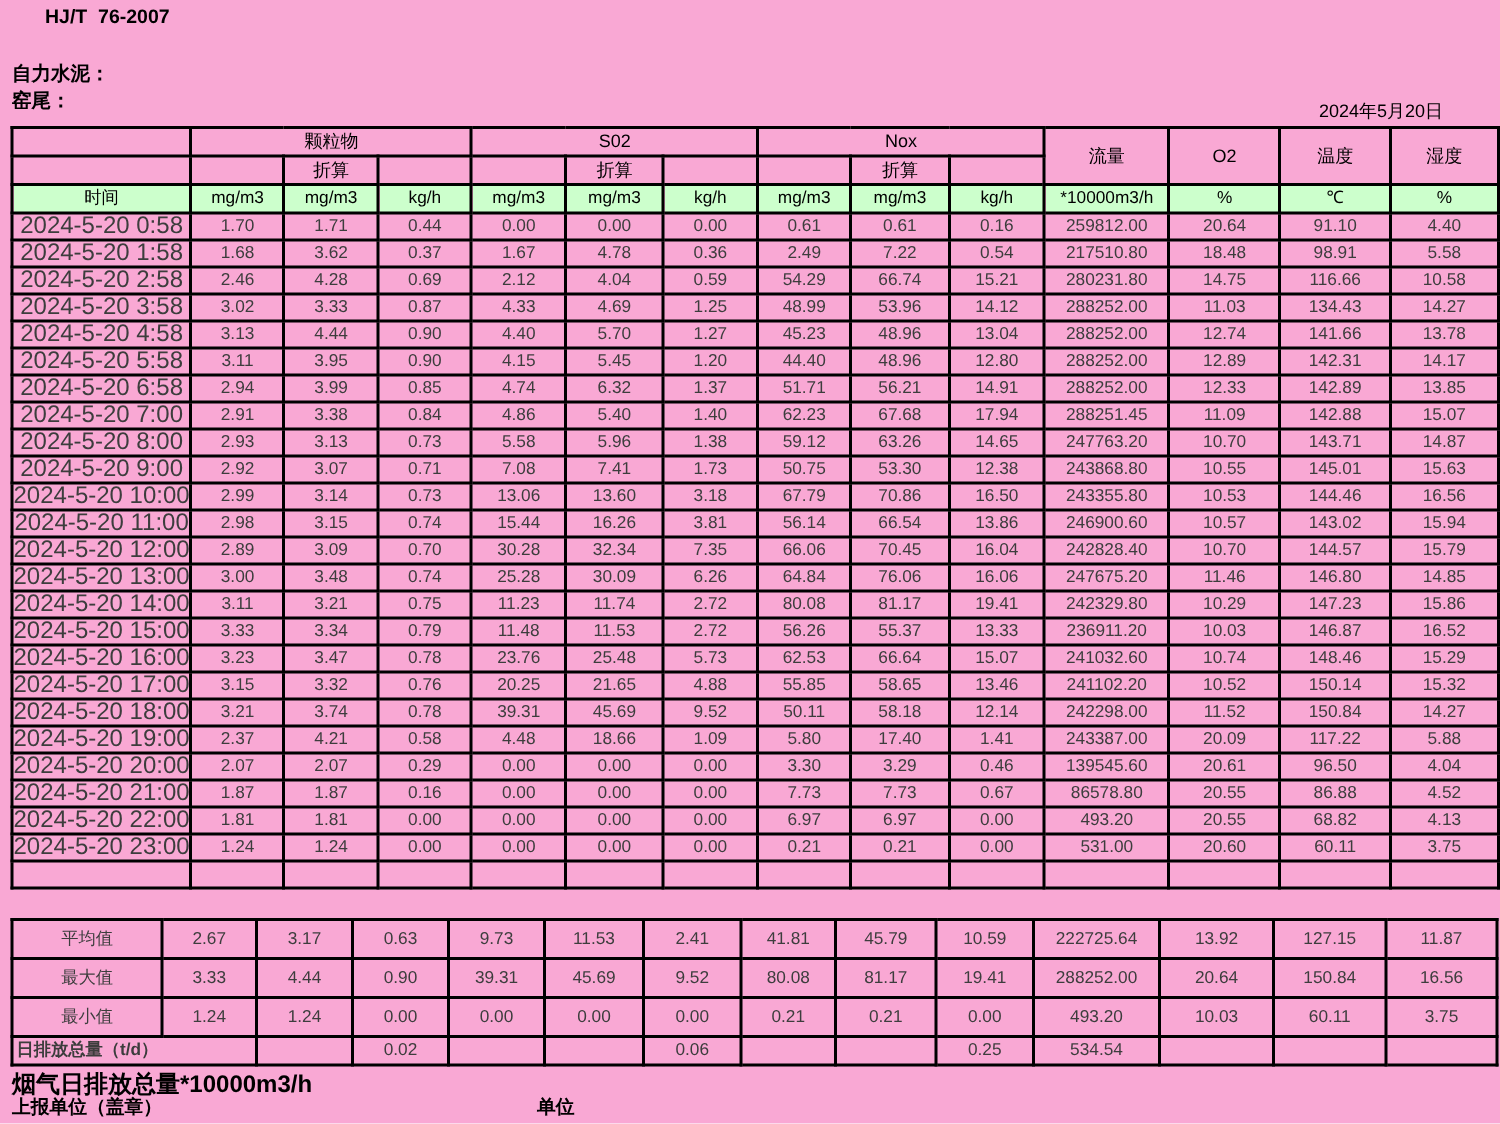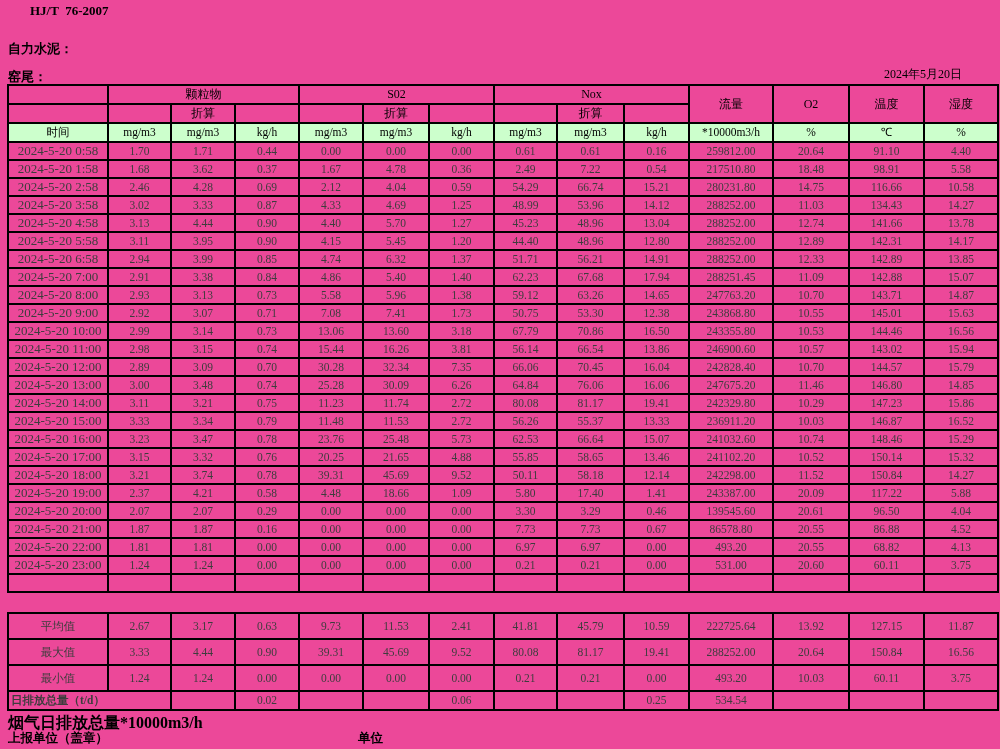--- a/index.html
+++ b/index.html
@@ -1,30 +1,30 @@
 <!DOCTYPE html>
 <html><head>
 <meta charset="utf-8">
 <style>
   html,body{margin:0;padding:0;background:#fff;}
-  .page{position:relative;width:1000px;height:749px;background:#ec4899;
-        font-family:Liberation Serif, serif;color:#000;overflow:hidden;}
+  .page{position:relative;width:1000px;height:749px;background:#f9a8d4;
+        font-family:Liberation Sans, sans-serif;color:#000;overflow:hidden;}
   .std{position:absolute;left:30px;top:3px;font-weight:bold;font-size:13px;white-space:pre;}
   .title{position:absolute;left:0;top:16px;width:100%;text-align:center;font-weight:bold;font-size:15px;letter-spacing:1px;}
   .company{position:absolute;left:8px;top:40px;font-weight:bold;font-size:13px;}
-  .loc{position:absolute;left:8px;top:68px;font-weight:bold;font-size:13px;}
+  .loc{position:absolute;left:8px;top:58px;font-weight:bold;font-size:13px;}
   .date{position:absolute;right:38px;top:66px;font-size:12px;}
   table.rpt{position:absolute;left:7px;border-collapse:collapse;table-layout:fixed;}
   #tbl-main{top:84px;}
   #tbl-sum{top:612px;}
   .rpt td{border:2px solid #000;text-align:center;padding:0;font-size:11.5px;height:16px;line-height:16px;
           color:#3d3d3d;overflow:hidden;white-space:nowrap;}
   .rpt thead td{font-size:12px;color:#000;height:17px;line-height:17px;}
   .rpt thead tr.gr td{background:#ccffcc;font-size:11.5px;text-align:center;}
-  td.time{font-size:13px;margin-left:48px;}
+  td.time{font-size:16px;margin-left:48px;}
   .vb{line-height:23px;}
   .vt{line-height:12px;}
   #tbl-sum td{height:17px;line-height:17px;}
   #tbl-sum td.vb{line-height:24px;}
   #tbl-sum td.vt{line-height:13px;text-align:center;}
   .slabel{font-size:12px;color:#000;}
   .tlabel{text-align:left !important;font-weight:bold;font-size:12px;color:#000;padding-left:2px !important;}
   .note{position:absolute;left:8px;top:713px;font-weight:bold;font-size:16px;}
   .foot{position:absolute;left:8px;top:730px;font-weight:bold;font-size:12.5px;width:990px;}
   .foot .unit{position:absolute;left:350px;top:0;}

